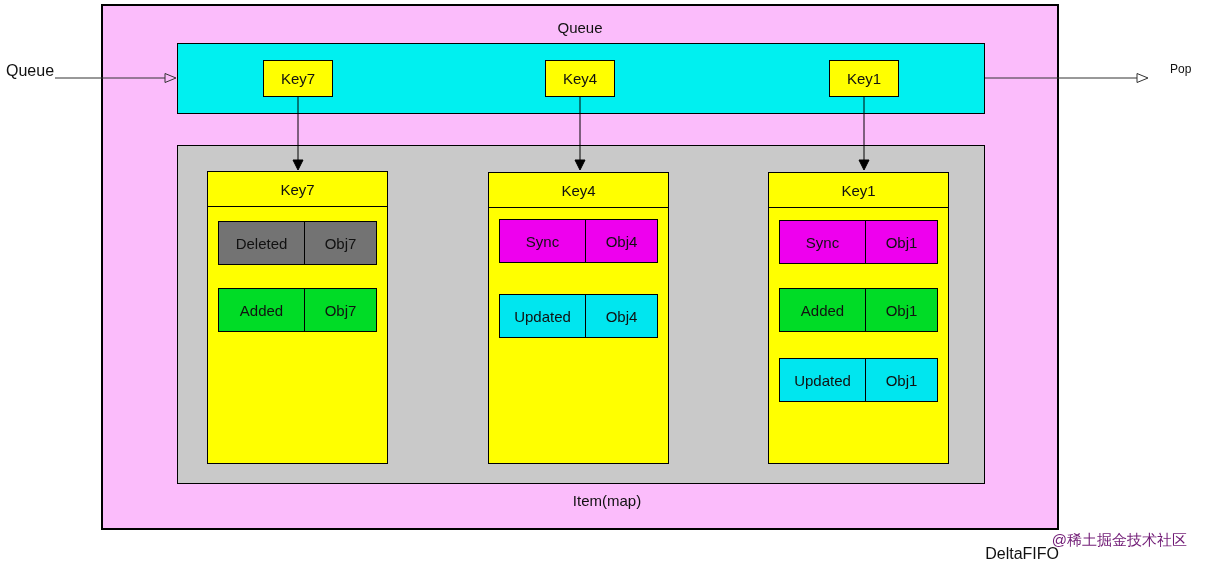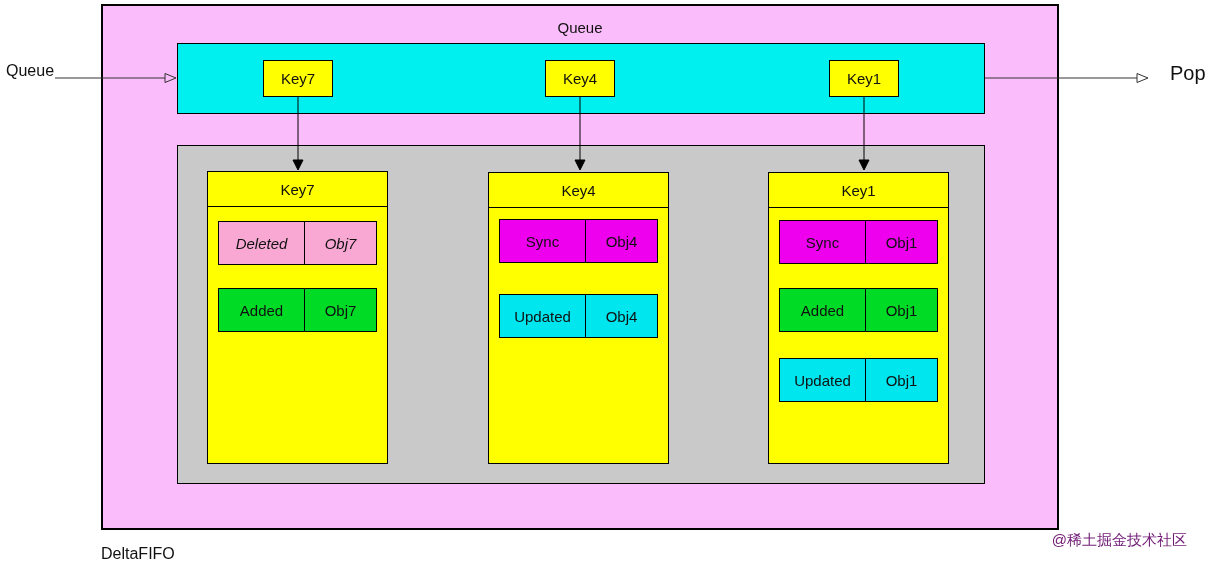--- a/index.html
+++ b/index.html
@@ -54,46 +54,47 @@
   }
   .cell { display:flex; align-items:center; justify-content:center; font-size:15px; }
   .cell.action { width:86px; border-right:1.5px solid #000; box-sizing:border-box; }
   .cell.obj { flex:1; }
   #col-0 .r0 { top:49px; }  #col-0 .r1 { top:116px; }
   #col-1 .r0 { top:46px; }  #col-1 .r1 { top:121px; }
   #col-2 .r0 { top:47px; }  #col-2 .r1 { top:115px; } #col-2 .r2 { top:185px; }
 
   
   .push-label { left:6px; top:62px; font-size:16px; }
-  .pop-label  { left:1170px; top:62px; font-size:20px; }
-  .diagram-title { left:101px; top:545px; width:958px; text-align:left; font-size:16px; }
+  .pop-label  { left:1170px; top:62px; font-size:12px; }
+  .diagram-title { left:101px; top:545px; width:958px; text-align:right; font-size:16px; }
   .watermark { position:absolute; right:18px; top:531px; font-size:15px; color:#701a75; }
 
   svg.arrows { position:absolute; left:0; top:0; width:1205px; height:568px; pointer-events:none; }
 </style>
 </head>
 <body>
 
 <div class="page">
 
   <div class="outer" style="background-color: rgb(251, 188, 251);"></div>
 
   <div class="lbl queue-title">Queue</div>
 
   <div class="queue-bar" style="background-color: rgb(0, 240, 240);"></div>
 
   <div class="chip" id="chip-0" style="background-color: rgb(255, 255, 0);">Key7</div>
   <div class="chip" id="chip-1" style="background-color: rgb(255, 255, 0);">Key4</div>
   <div class="chip" id="chip-2" style="background-color: rgb(255, 255, 0);">Key1</div>
 
   <div class="map-box" style="background-color: rgb(201, 201, 201);"></div>
+  <div class="lbl map-title">Item(map)</div>
 
   <div class="column" id="col-0" style="background-color: rgb(255, 255, 0);">
     <div class="col-header">Key7</div>
-    <div class="delta-row r0" style="background-color: #f9a8d4; font-style: italic;">
+    <div class="delta-row r0" style="background-color: #737373;">
       <div class="cell action">Deleted</div>
       <div class="cell obj">Obj7</div>
     </div>
     <div class="delta-row r1" style="background-color: rgb(0, 220, 38);">
       <div class="cell action">Added</div>
       <div class="cell obj">Obj7</div>
     </div>
   </div>
 
   <div class="column" id="col-1" style="background-color: rgb(255, 255, 0);">

